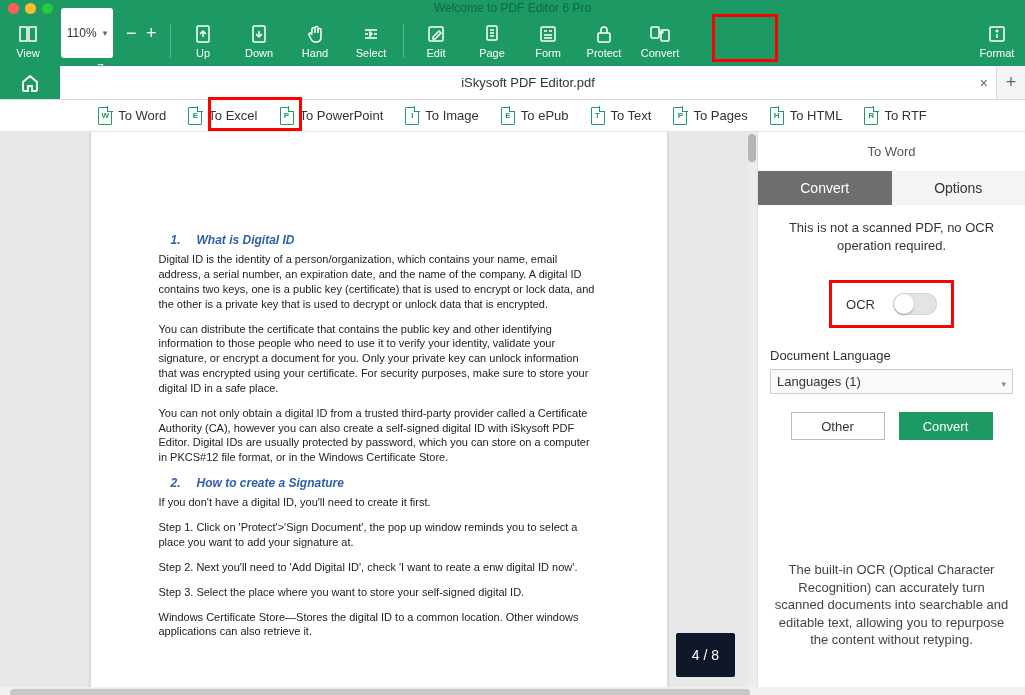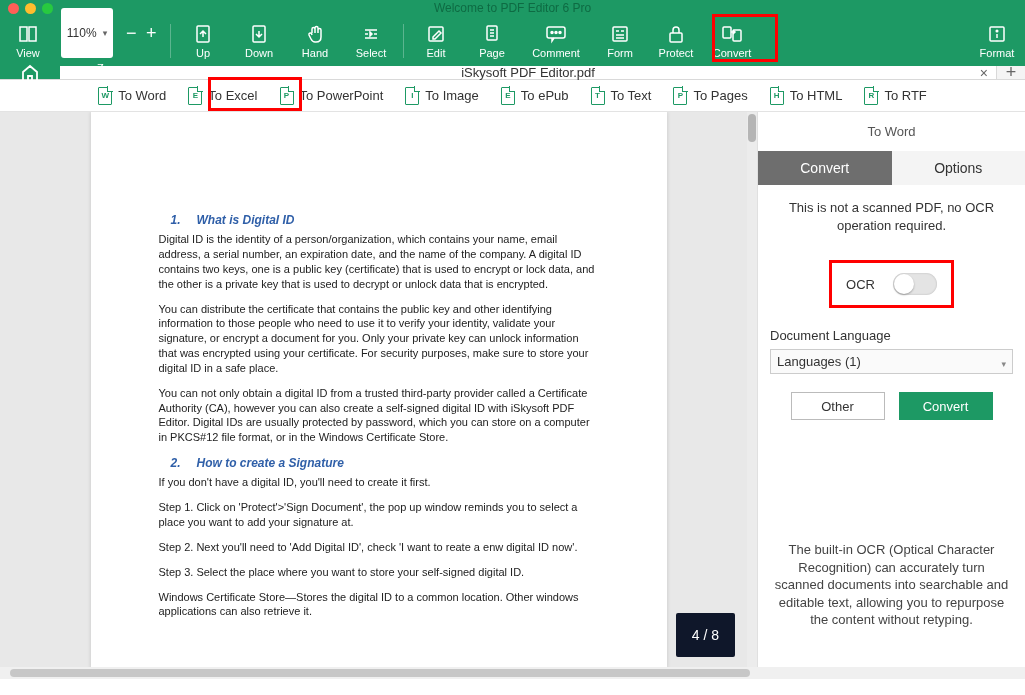--- a/index.html
+++ b/index.html
@@ -24,21 +24,21 @@
 
 .zoom-display { background: #fff; color: #333; border-radius: 3px; padding: 18px 6px; font-size: 12px; display: flex; align-items: center; gap: 6px; margin-right: 8px; }
 .zoom-chevron { font-size: 9px; color: #666; }
 .zoom-stepper { color: #fff; width: 20px; text-align: center; font-size: 18px; cursor: pointer; }
 
 .format-btn { margin-left: auto; }
 
 .convert-highlight { position: absolute; top: -2px; left: 712px; width: 66px; height: 48px; border: 3px solid #ff0000; pointer-events: none; }
 
 
-.tab-row { height: 14px; background: #f4f4f4; border-bottom: 1px solid #d9d9d9; display: flex; align-items: center; position: relative; }
+.tab-row { height: 34px; background: #f4f4f4; border-bottom: 1px solid #d9d9d9; display: flex; align-items: center; position: relative; }
 .home-btn { width: 60px; height: 100%; background: #1d9964; display: flex; align-items: center; justify-content: center; }
 .doc-tab { flex: 1; height: 100%; display: flex; align-items: center; justify-content: center; font-size: 13px; color: #333; background: #fff; border-right: 1px solid #d9d9d9; position: relative; }
 .tab-close { position: absolute; right: 8px; color: #666; cursor: pointer; font-size: 14px; }
 .tab-add { width: 28px; height: 100%; display: flex; align-items: center; justify-content: center; color: #666; font-size: 18px; cursor: pointer; }
 
 
 .convert-toolbar { height: 32px; background: #fff; border-bottom: 1px solid #e3e3e3; display: flex; align-items: center; justify-content: center; gap: 10px; padding: 0 8px; position: relative; }
 .conv-btn { display: flex; align-items: center; gap: 6px; padding: 3px 6px; font-size: 13px; color: #333; cursor: pointer; }
 .conv-btn .file-icon { width: 14px; height: 18px; border: 1.5px solid #1d9964; border-radius: 1px; position: relative; display: flex; align-items: center; justify-content: center; font-size: 8px; color: #1d9964; }
 .conv-btn .file-icon::before { content: ""; position: absolute; top: -1.5px; right: -1.5px; width: 5px; height: 5px; border-left: 1.5px solid #1d9964; border-bottom: 1.5px solid #1d9964; background: #fff; }
@@ -167,32 +167,20 @@
     <span>Edit</span>
   </div>
   <div class="tool-btn">
     <div class="icon">
         <svg width="20" height="20" fill="none" stroke="#fff" stroke-width="1.5">
           <rect x="5" y="2" width="10" height="14" rx="1"></rect>
           <path d="M8 6h4M8 9h4M8 12h4"></path>
         </svg>
       </div>
     <span>Page</span>
-  </div>
-  <div class="tool-btn wide">
-    <div class="icon">
-        <svg width="22" height="20" fill="none" stroke="#fff" stroke-width="1.5">
-          <rect x="2" y="3" width="18" height="11" rx="2"></rect>
-          <path d="M9 14l-2 3v-3"></path>
-          <circle cx="7" cy="8.5" r="1" fill="#fff"></circle>
-          <circle cx="11" cy="8.5" r="1" fill="#fff"></circle>
-          <circle cx="15" cy="8.5" r="1" fill="#fff"></circle>
-        </svg>
-      </div>
-    <span>Comment</span>
   </div>
   <div class="tool-btn">
     <div class="icon">
         <svg width="20" height="20" fill="none" stroke="#fff" stroke-width="1.5">
           <rect x="3" y="3" width="14" height="14" rx="1"></rect>
           <path d="M6 7h3M11 7h3M6 11h8M6 14h8"></path>
         </svg>
       </div>
     <span>Form</span>
   </div>

